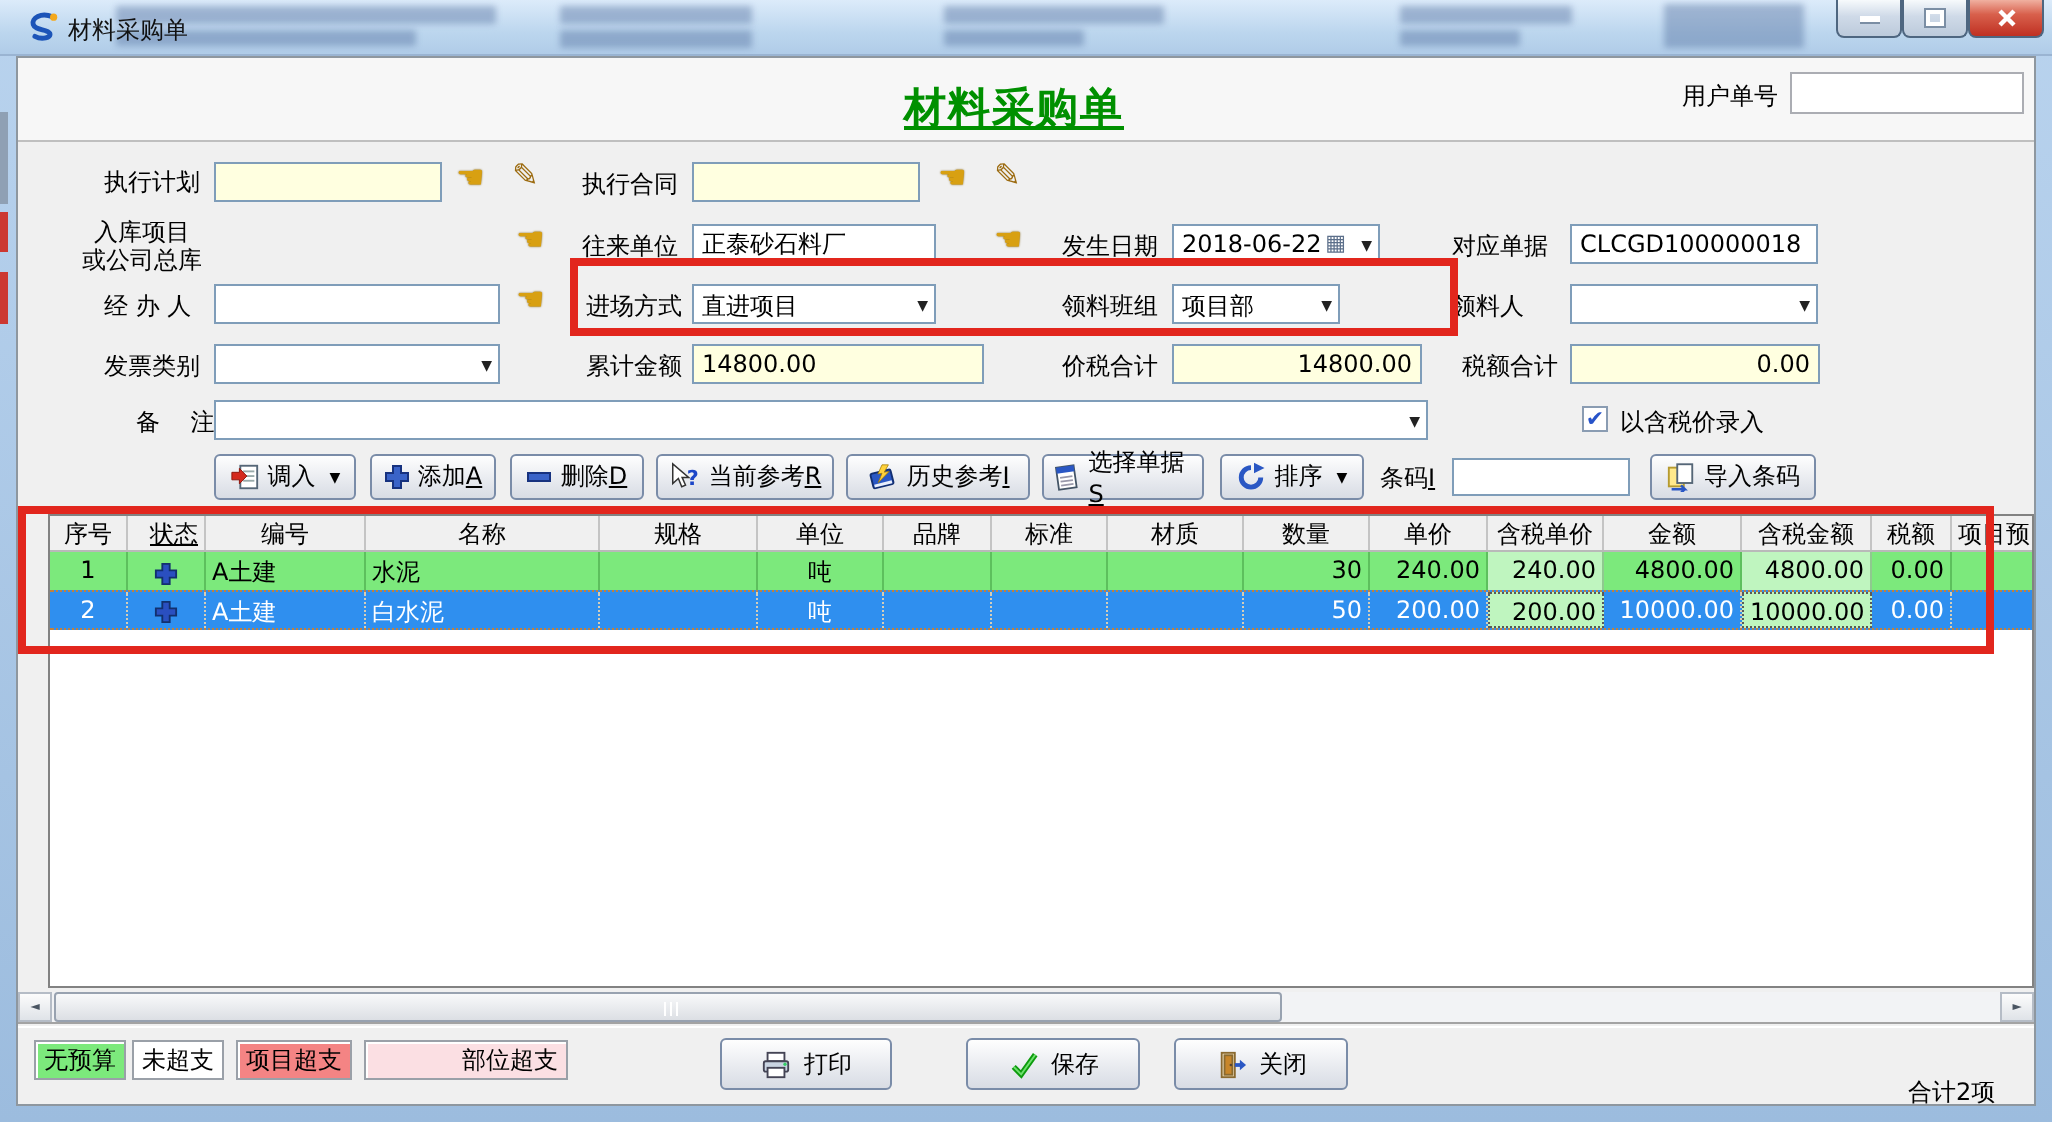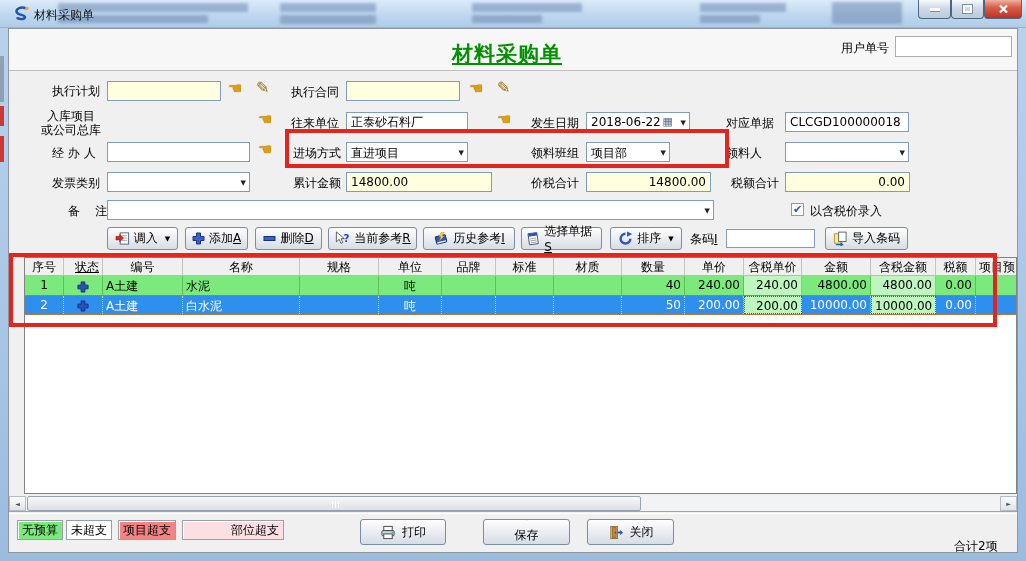--- a/index.html
+++ b/index.html
@@ -296,21 +296,21 @@
           <path d="M4.5 1h4v3.5H12v4H8.5V12h-4V8.5H1v-4h3.5z" fill="#2a4fc0" stroke="#12306e"></path>
         </svg>
       </div>
       <div class="cell c2">A土建</div>
       <div class="cell c3">水泥</div>
       <div class="cell c4"></div>
       <div class="cell c5 ctr">吨</div>
       <div class="cell c6"></div>
       <div class="cell c7"></div>
       <div class="cell c8"></div>
-      <div class="cell c9 num">40</div>
+      <div class="cell c9 num">30</div>
       <div class="cell c10 num">240.00</div>
       <div class="cell c11 num lg">240.00</div>
       <div class="cell c12 num">4800.00</div>
       <div class="cell c13 num lg">4800.00</div>
       <div class="cell c14 num">0.00</div>
       <div class="cell c15"></div>
     </div>
     <div class="grow r2">
       <div class="cell c0 ctr">2</div>
       <div class="cell c1">
@@ -367,21 +367,21 @@
 
   <div class="bbtn" style="left:360px;width:86px;">
     <svg width="16" height="15" viewBox="0 0 16 16">
       <rect x="3.5" y="1.5" width="9" height="4.5" fill="#fff" stroke="#445"></rect>
       <rect x="1.5" y="6" width="13" height="5.5" rx="1" fill="#c9d4e2" stroke="#445"></rect>
       <rect x="3.5" y="9.5" width="9" height="5" fill="#fff" stroke="#445"></rect>
       <circle cx="12.8" cy="7.6" r="0.9" fill="#3c6"></circle>
     </svg>
     <span>打印</span>
   </div>
-  <div class="bbtn" style="left:483px;width:87px;flex-direction:column;">
+  <div class="bbtn" style="left:483px;width:87px;">
     <svg width="16" height="15" viewBox="0 0 16 16">
       <path d="M2.5 9 L6.5 13 L14 2.5" stroke="#0d9b0d" stroke-width="3" fill="none"></path>
       <path d="M2.5 9 L6.5 13 L14 2.5" stroke="#6fe06f" stroke-width="1" fill="none"></path>
     </svg>
     <span>保存</span>
   </div>
   <div class="bbtn" style="left:587px;width:87px;">
     <svg width="16" height="15" viewBox="0 0 16 16">
       <rect x="2.5" y="1.5" width="7" height="13" fill="#f6e8c8" stroke="#8a6a30"></rect>
       <rect x="4" y="2.8" width="4.2" height="10.4" fill="#c8862a" stroke="#8a6a30"></rect>

